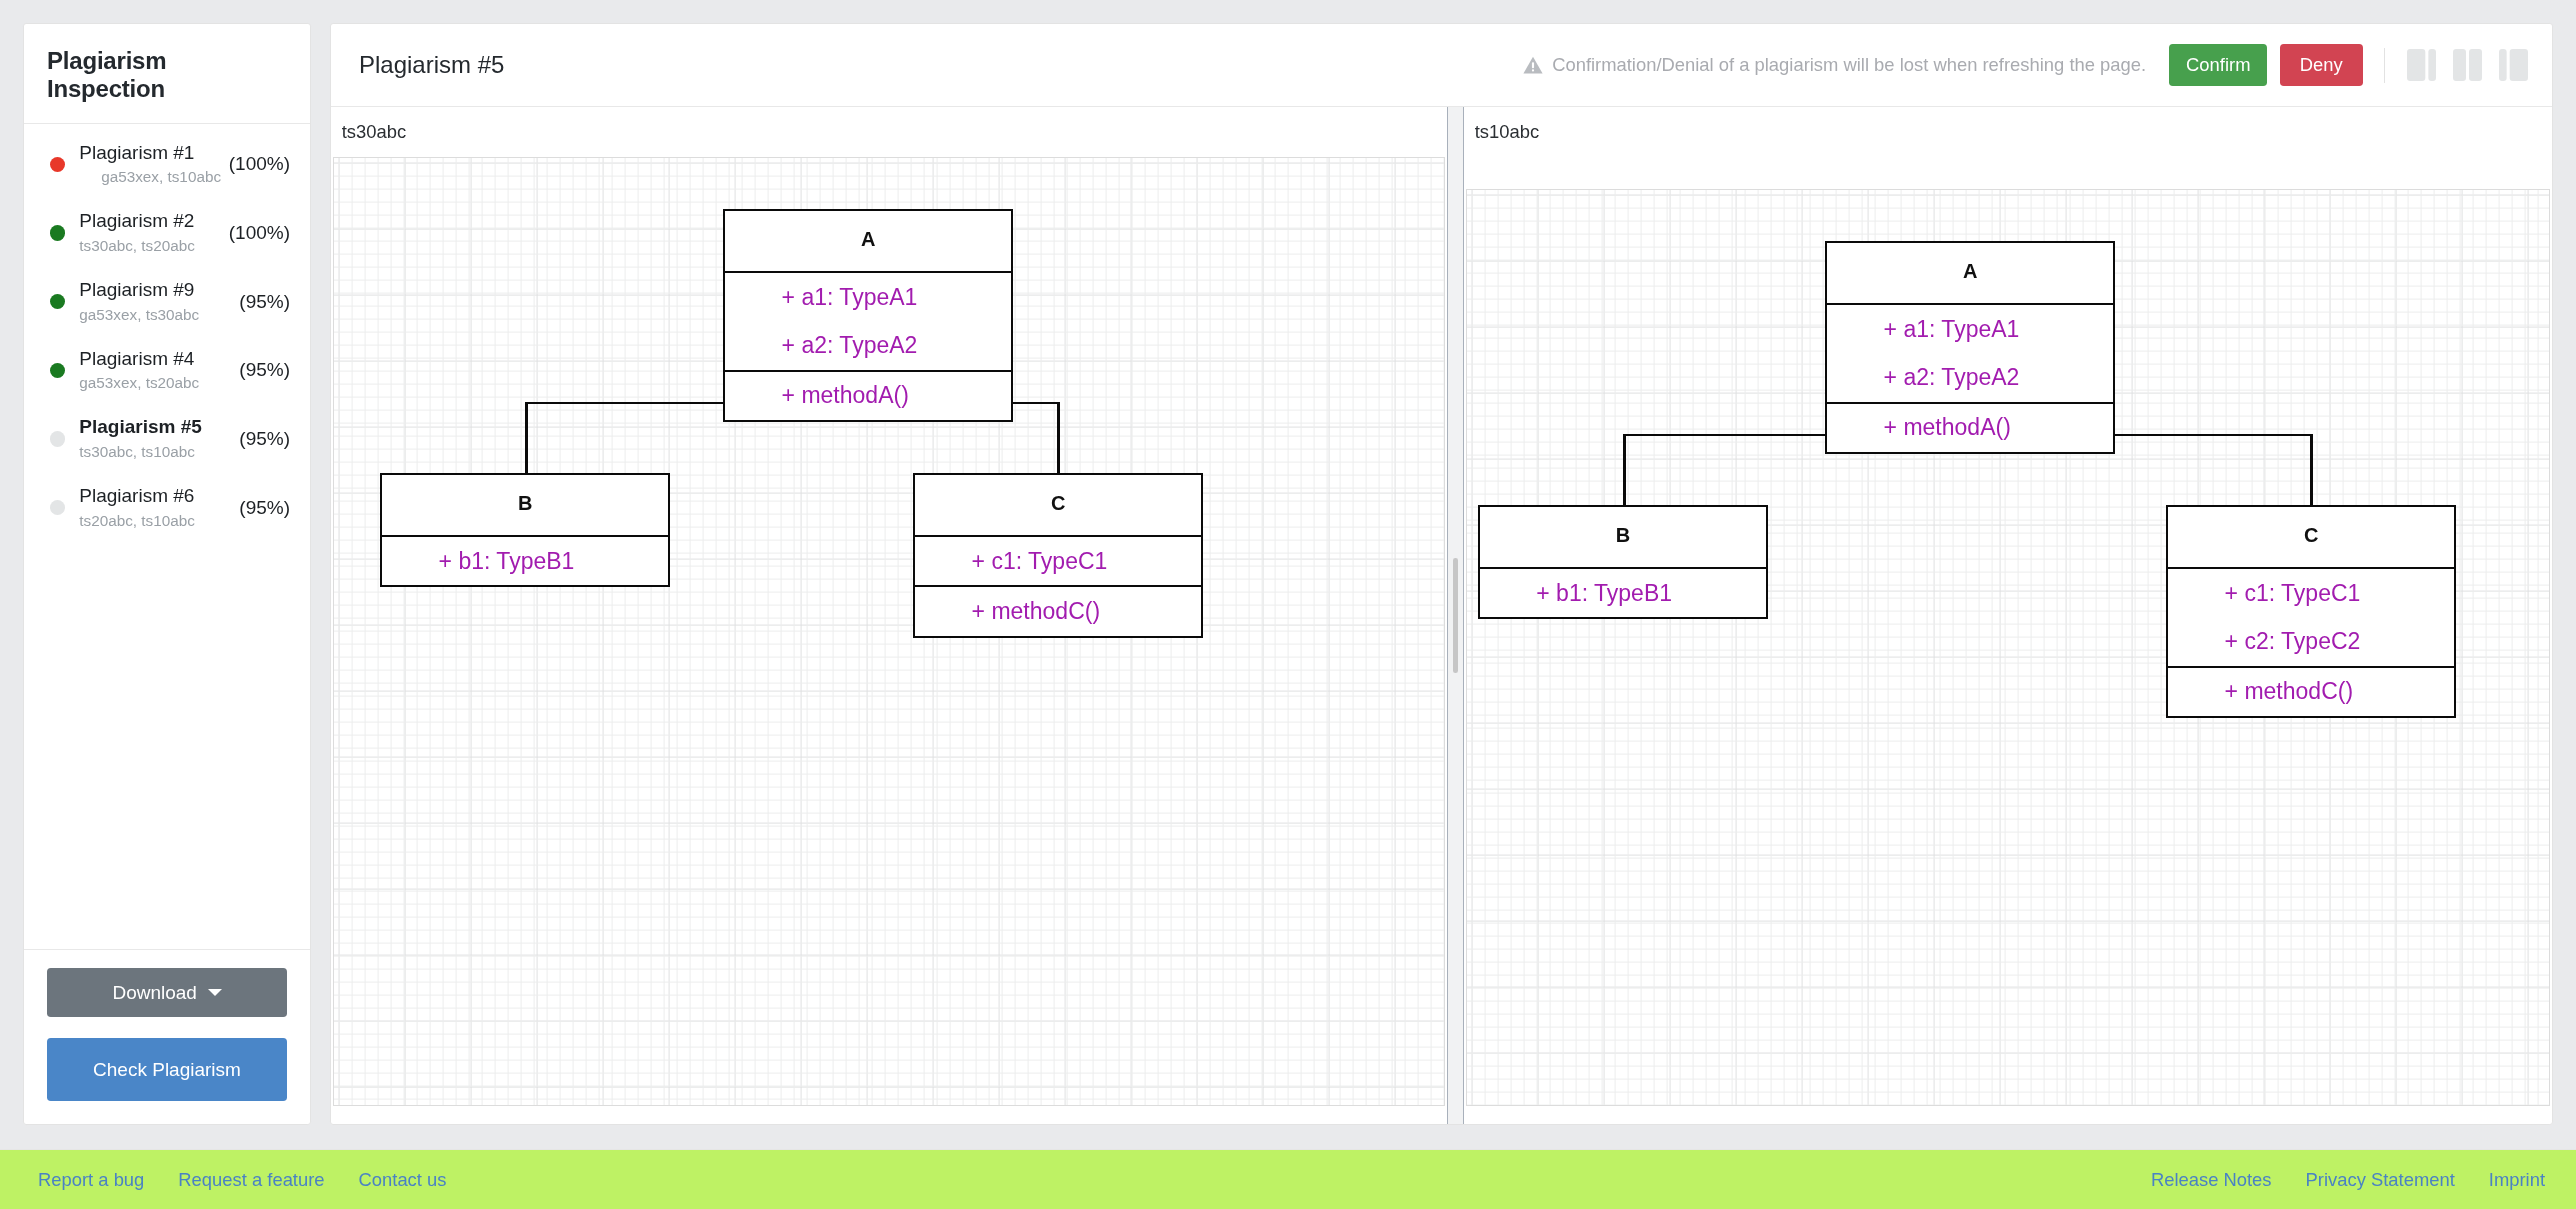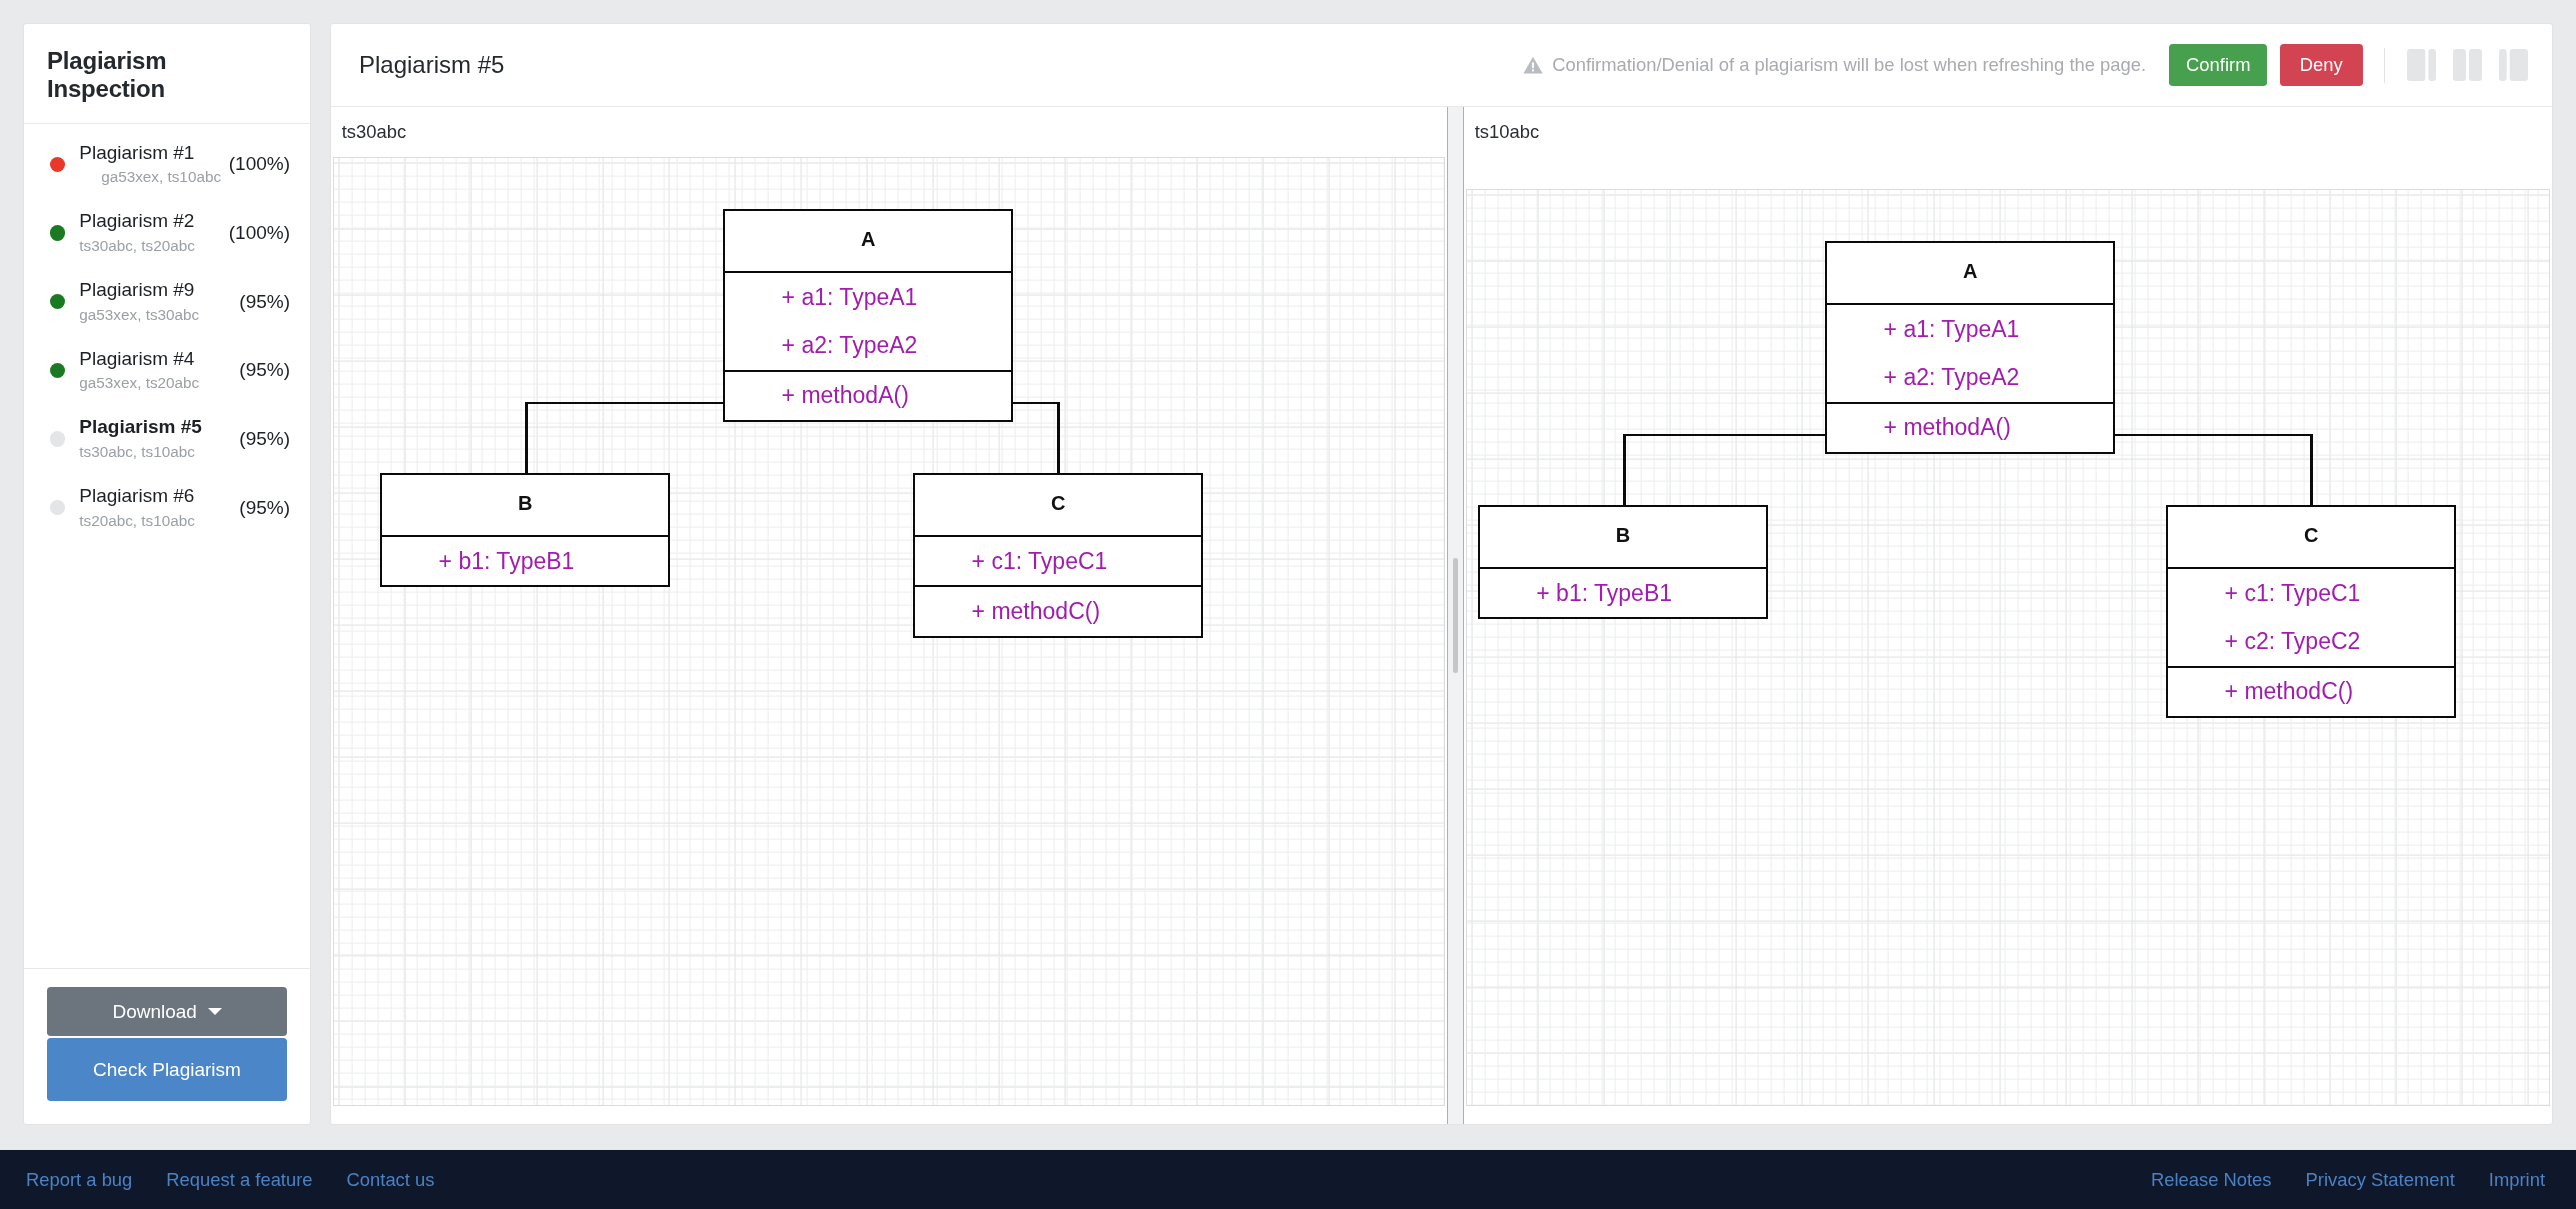--- a/index.html
+++ b/index.html
@@ -48,21 +48,21 @@
     border-top: 0.8px solid #e8e8e8;
     padding: 18.4px 23px 23px 23px;
   }
   .btn {
     display: flex; align-items: center; justify-content: center;
     width: 100%; border: none; border-radius: 3.8px;
     font-family: "Liberation Sans", sans-serif;
     cursor: pointer; color: #fff;
   }
   .btn-download {
-    background: #6c757d; height: 49px; font-size: 19px; margin-bottom: 2px;
+    background: #6c757d; height: 49px; font-size: 19px; margin-bottom: 21px;
   }
   .caret {
     width: 0; height: 0; margin-left: 10.7px;
     border-left: 7px solid transparent; border-right: 7px solid transparent;
     border-top: 7.7px solid #fff;
   }
   .btn-check { background: #4a86c8; height: 63px; font-size: 19px; }
 
   
   .main {
@@ -141,24 +141,24 @@
   }
   .uml-sec { border-bottom: 2.3px solid #0a0a0a; }
   .uml-sec:last-child { border-bottom: none; }
   .uml-row { font-size: 23px; color: #a21caf; padding: 10.7px 12.3px; margin-left: 44px; }
   .conn { position: absolute; background: #0a0a0a; }
 
   
   .footer {
     position: absolute; left: 0; bottom: 0;
     width: 2576px; height: 60px;
-    background: #0f172a;
+    background: #bef264;
     border-top: 0.8px solid #e6e6e6;
     display: flex; align-items: center;
-    padding: 0 31px 0 26px;
+    padding: 0 31px 0 38px;
   }
   .footer-left, .footer-right { display: flex; align-items: center; }
   .footer-right { margin-left: auto; }
   .flink {
     font-size: 18.4px; color: #4a82c4; text-decoration: none;
     margin-right: 34px; cursor: pointer;
   }
   .footer-right .flink { margin-right: 0; margin-left: 34px; }
 </style>
 </head>

